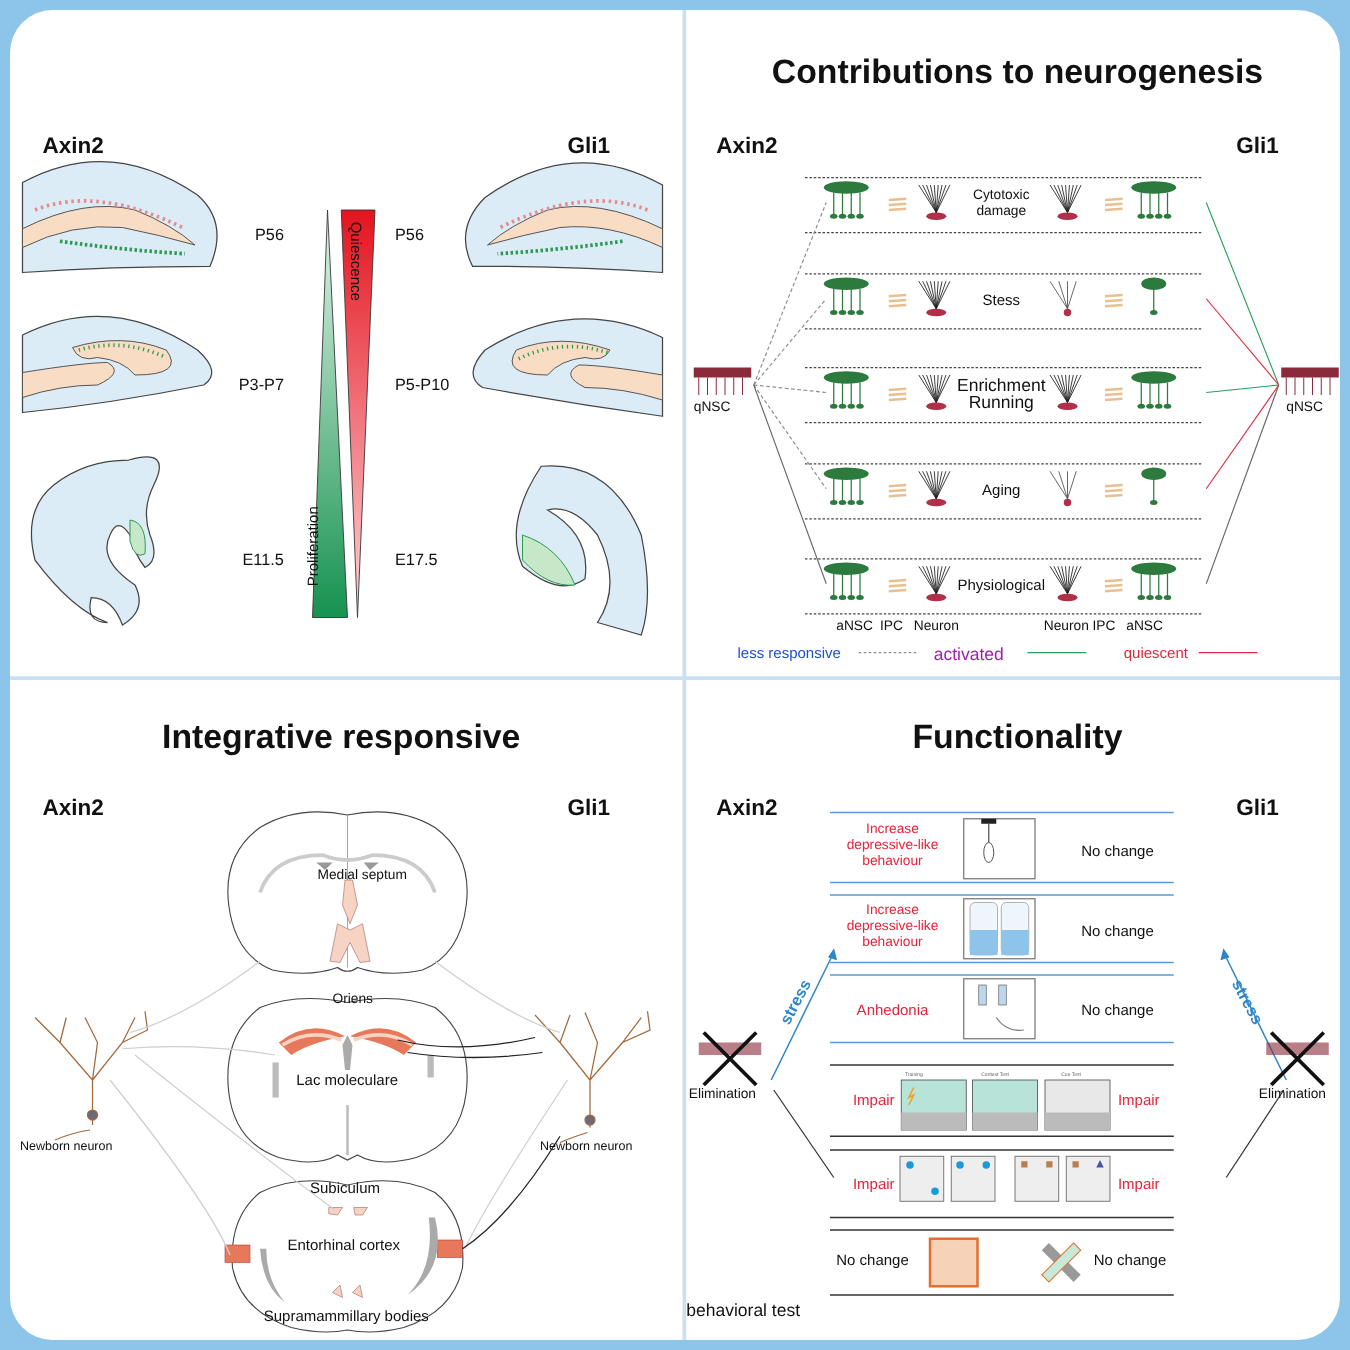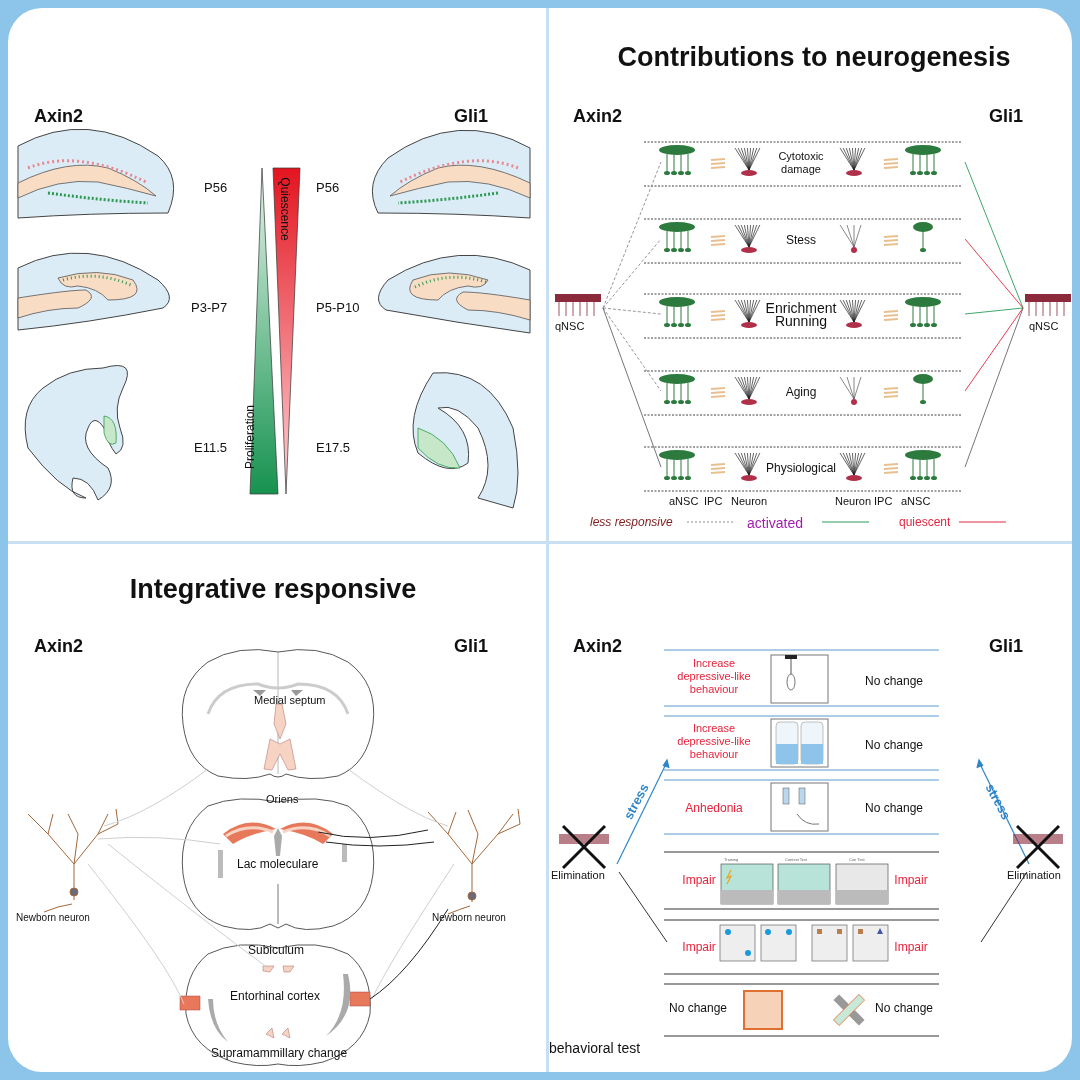--- a/index.html
+++ b/index.html
@@ -352,21 +352,21 @@
     <div class="txt" style="left:6px;top:312px;font-size:11px;">qNSC</div>
     <div class="txt" style="left:480px;top:312px;font-size:11px;">qNSC</div>
 
     <div class="stxt" style="left:120px;top:487px;">aNSC</div>
     <div class="stxt" style="left:155px;top:487px;">IPC</div>
     <div class="stxt" style="left:182px;top:487px;">Neuron</div>
     <div class="stxt" style="left:286px;top:487px;">Neuron</div>
     <div class="stxt" style="left:325px;top:487px;">IPC</div>
     <div class="stxt" style="left:352px;top:487px;">aNSC</div>
 
-    <div class="txt" style="left:41px;top:507px;color:#7f1d1d;font-size:12px;font-style:italic;">less responsive</div>
+    <div class="txt" style="left:41px;top:507px;color:#1d4ed8;font-size:12px;">less responsive</div>
     <div class="txt" style="left:198px;top:507px;color:#a21caf;font-size:14px;">activated</div>
     <div class="txt" style="left:350px;top:507px;color:#e2283f;font-size:12px;">quiescent</div>
   </div>
 
   <div class="panel p3">
     <div class="ptitle" style="top:30px;">Integrative responsive</div>
     <div class="lbl-l" style="left:26px;top:92px;">Axin2</div>
     <div class="lbl-r" style="left:446px;top:92px;">Gli1</div>
 
     <svg width="530" height="530">
@@ -426,26 +426,27 @@
         <path d="M318,298 Q370,306 426,298"></path>
         <path d="M362,455 Q400,430 440,365"></path>
       </g>
     </svg>
 
     <div class="stxt" style="left:246px;top:150px;">Medial septum</div>
     <div class="stxt" style="left:258px;top:249px;">Oriens</div>
     <div class="stxt" style="left:229px;top:313px;font-size:12px;">Lac moleculare</div>
     <div class="stxt" style="left:240px;top:399px;font-size:12px;">Subiculum</div>
     <div class="stxt" style="left:222px;top:445px;font-size:12px;">Entorhinal cortex</div>
-    <div class="stxt" style="left:203px;top:502px;font-size:12px;">Supramammillary change</div>
+    <div class="stxt" style="left:203px;top:502px;font-size:12px;">Supramammillary bodies</div>
     <div class="stxt" style="left:8px;top:368px;font-size:10px;">Newborn neuron</div>
     <div class="stxt" style="left:424px;top:368px;font-size:10px;">Newborn neuron</div>
   </div>
 
   <div class="panel p4">
+    <div class="ptitle" style="top:30px;">Functionality</div>
     <div class="lbl-l" style="left:24px;top:92px;">Axin2</div>
     <div class="lbl-r" style="left:440px;top:92px;">Gli1</div>
 
     <svg width="530" height="530">
       <g stroke="#5a9ad0" stroke-width="1.2">
         <line x1="115" y1="106" x2="390" y2="106"></line>
         <line x1="115" y1="162" x2="390" y2="162"></line>
         <line x1="115" y1="172" x2="390" y2="172"></line>
         <line x1="115" y1="226" x2="390" y2="226"></line>
         <line x1="115" y1="236" x2="390" y2="236"></line>

